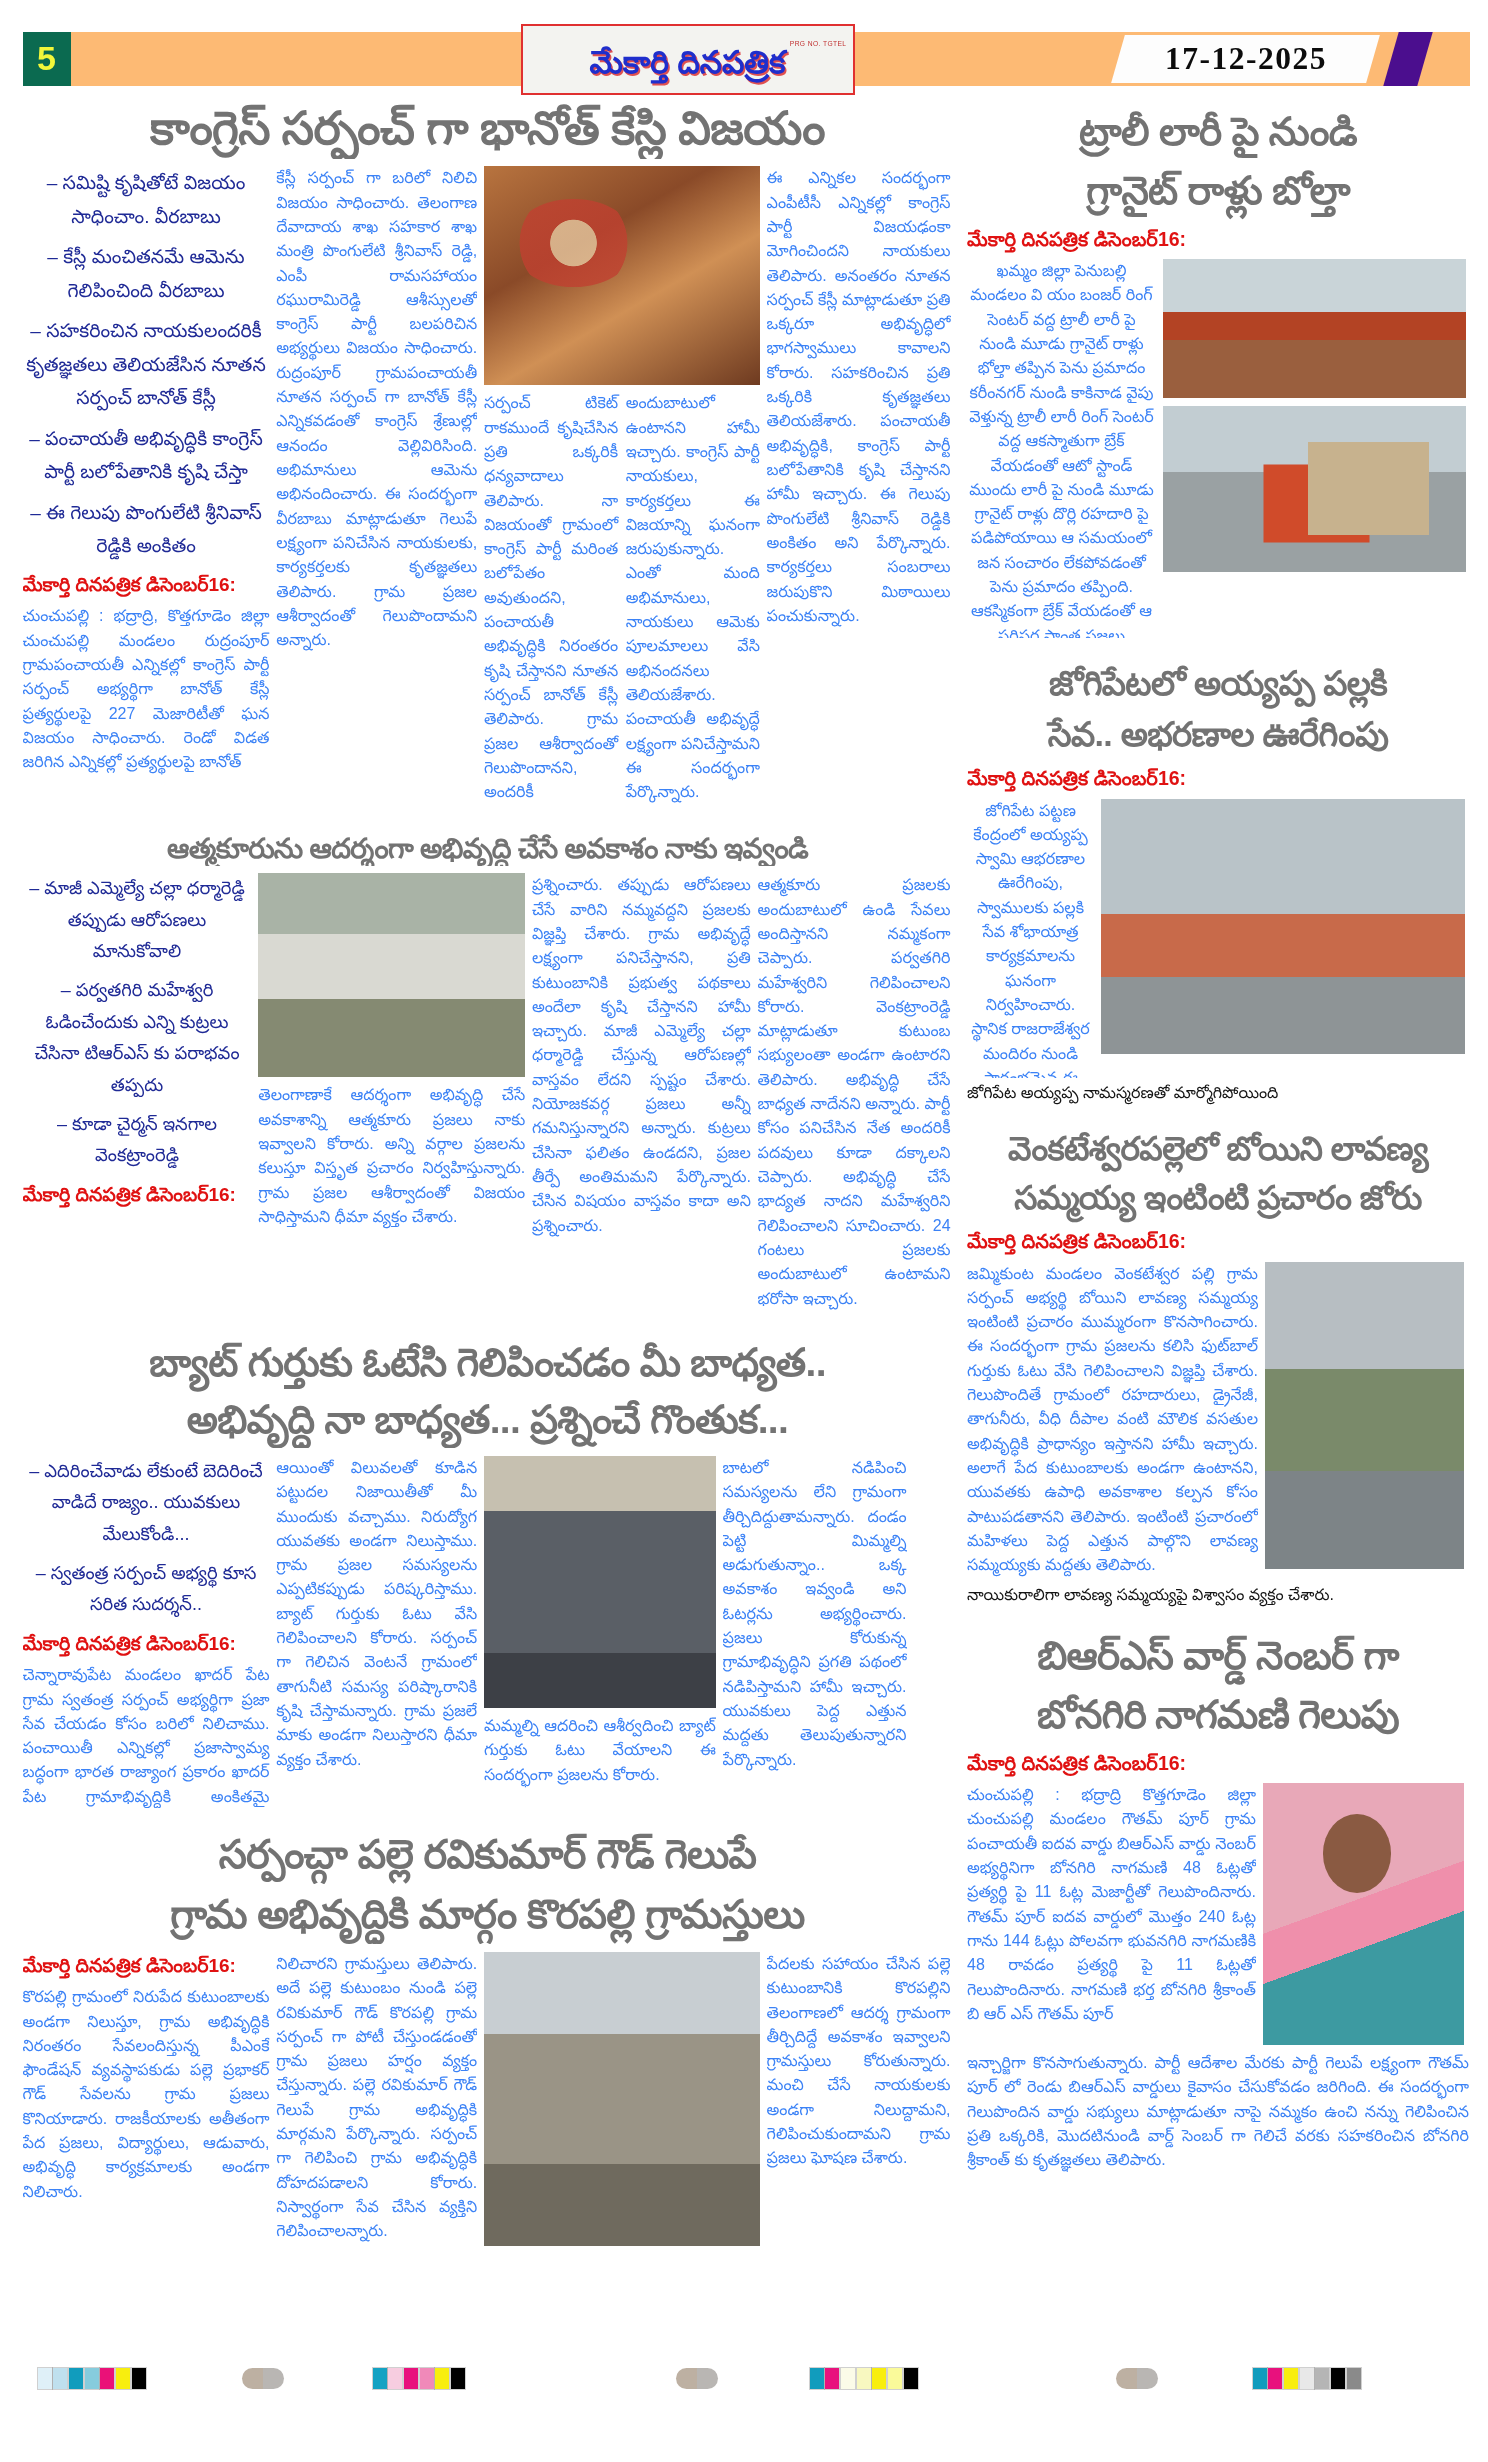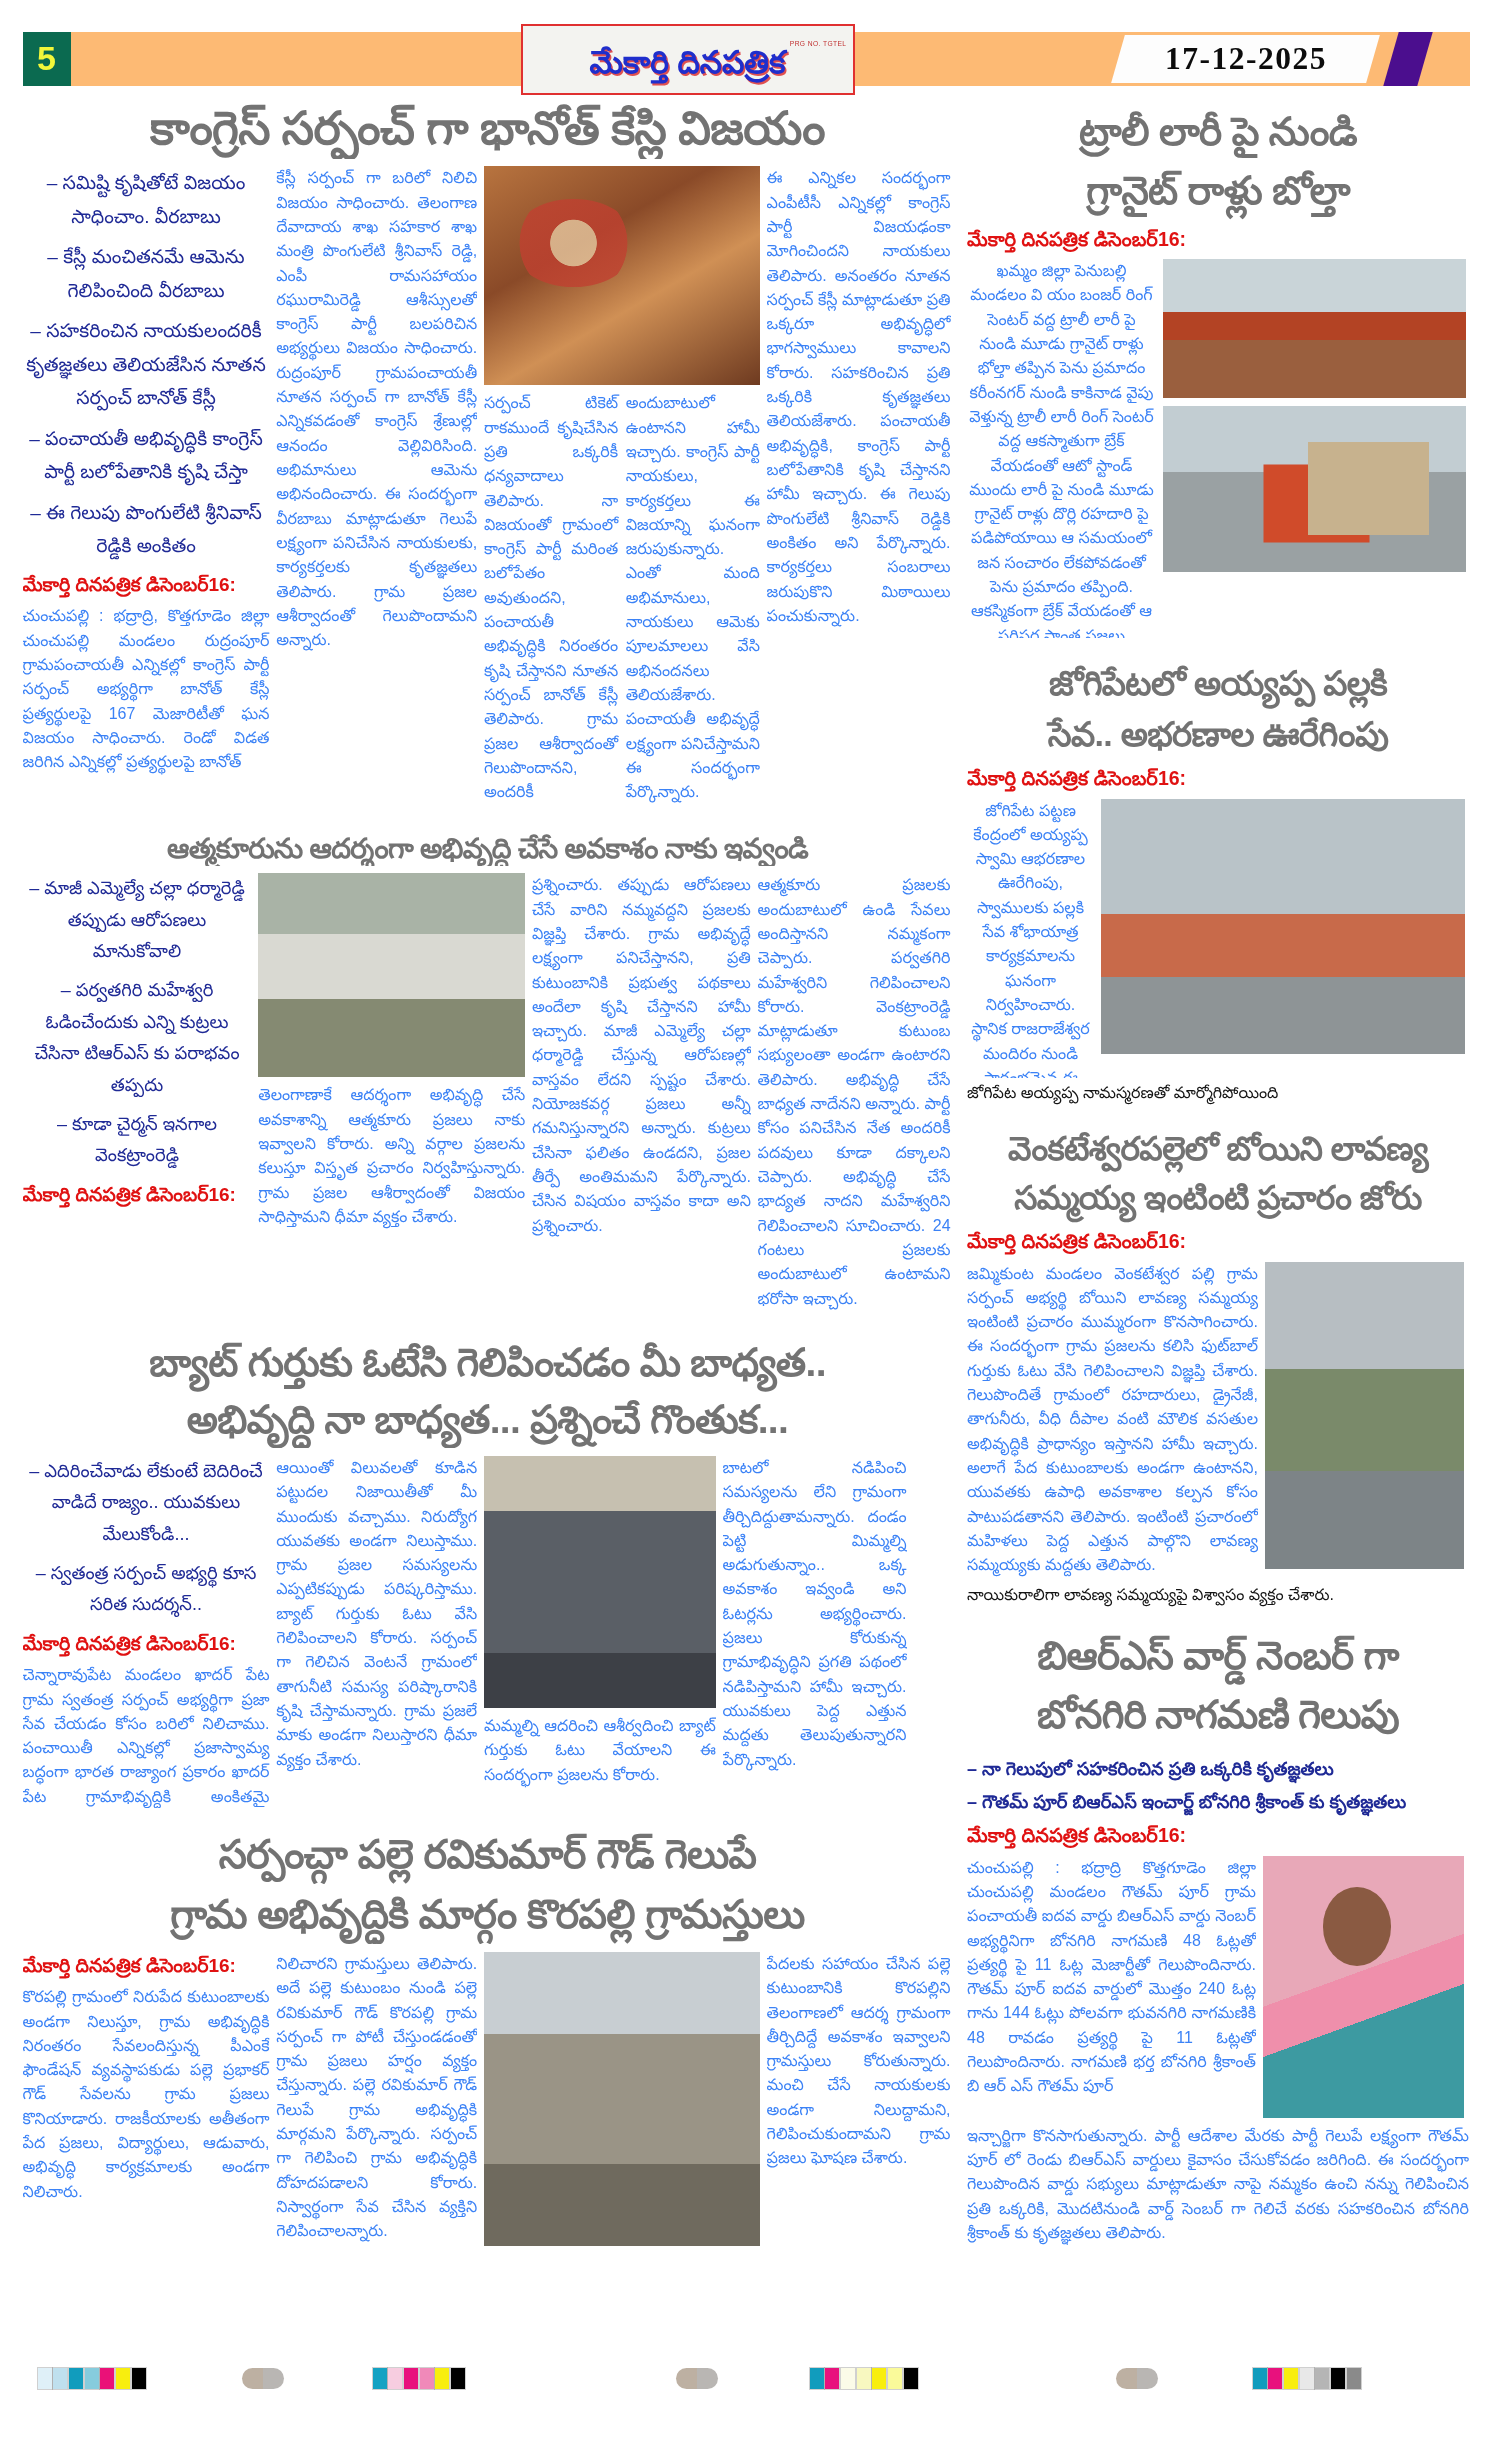--- a/index.html
+++ b/index.html
@@ -91,21 +91,21 @@
       <div class="cols" style="height:651px;">
         <div class="col" style="width:247px;">
           <div class="bullets">
             <p>– సమిష్టి కృషితోటే విజయం సాధించాం. వీరబాబు</p>
             <p>– కేస్లీ మంచితనమే ఆమెను గెలిపించింది వీరబాబు</p>
             <p>– సహకరించిన నాయకులందరికీ కృతజ్ఞతలు తెలియజేసిన నూతన సర్పంచ్ బానోత్ కేస్లీ</p>
             <p>– పంచాయతీ అభివృద్ధికి కాంగ్రెస్ పార్టీ బలోపేతానికి కృషి చేస్తా</p>
             <p>– ఈ గెలుపు పొంగులేటి శ్రీనివాస్ రెడ్డికి అంకితం</p>
           </div>
           <div class="byline">మేకార్తి దినపత్రిక డిసెంబర్16:</div>
-          <div class="body-txt">చుంచుపల్లి : భద్రాద్రి, కొత్తగూడెం జిల్లా చుంచుపల్లి మండలం రుద్రంపూర్ గ్రామపంచాయతీ ఎన్నికల్లో కాంగ్రెస్ పార్టీ సర్పంచ్ అభ్యర్థిగా బానోత్ కేస్లీ ప్రత్యర్థులపై 167 మెజారిటీతో ఘన విజయం సాధించారు. రెండో విడత జరిగిన ఎన్నికల్లో ప్రత్యర్థులపై బానోత్</div>
+          <div class="body-txt">చుంచుపల్లి : భద్రాద్రి, కొత్తగూడెం జిల్లా చుంచుపల్లి మండలం రుద్రంపూర్ గ్రామపంచాయతీ ఎన్నికల్లో కాంగ్రెస్ పార్టీ సర్పంచ్ అభ్యర్థిగా బానోత్ కేస్లీ ప్రత్యర్థులపై 227 మెజారిటీతో ఘన విజయం సాధించారు. రెండో విడత జరిగిన ఎన్నికల్లో ప్రత్యర్థులపై బానోత్</div>
         </div>
         <div class="col body-txt" style="width:201px;">కేస్లీ సర్పంచ్ గా బరిలో నిలిచి విజయం సాధించారు. తెలంగాణ దేవాదాయ శాఖ సహకార శాఖ మంత్రి పొంగులేటి శ్రీనివాస్ రెడ్డి, ఎంపీ రామసహాయం రఘురామిరెడ్డి ఆశీస్సులతో కాంగ్రెస్ పార్టీ బలపరిచిన అభ్యర్థులు విజయం సాధించారు. రుద్రంపూర్ గ్రామపంచాయతీ నూతన సర్పంచ్ గా బానోత్ కేస్లీ ఎన్నికవడంతో కాంగ్రెస్ శ్రేణుల్లో ఆనందం వెల్లివిరిసింది. అభిమానులు ఆమెను అభినందించారు. ఈ సందర్భంగా వీరబాబు మాట్లాడుతూ గెలుపే లక్ష్యంగా పనిచేసిన నాయకులకు, కార్యకర్తలకు కృతజ్ఞతలు తెలిపారు. గ్రామ ప్రజల ఆశీర్వాదంతో గెలుపొందామని అన్నారు.</div>
         <div class="col" style="width:276px;">
           <div class="photo ph-crowd1" style="width:276px;height:219px;"></div>
           <div class="body-txt" style="column-count:2;column-gap:7.5px;height:420px;overflow:hidden;margin-top:6px;">సర్పంచ్ టికెట్ రాకముందే కృషిచేసిన ప్రతి ఒక్కరికీ ధన్యవాదాలు తెలిపారు. నా విజయంతో గ్రామంలో కాంగ్రెస్ పార్టీ మరింత బలోపేతం అవుతుందని, పంచాయతీ అభివృద్ధికి నిరంతరం కృషి చేస్తానని నూతన సర్పంచ్ బానోత్ కేస్లీ తెలిపారు. గ్రామ ప్రజల ఆశీర్వాదంతో గెలుపొందానని, అందరికీ అందుబాటులో ఉంటానని హామీ ఇచ్చారు. కాంగ్రెస్ పార్టీ నాయకులు, కార్యకర్తలు ఈ విజయాన్ని ఘనంగా జరుపుకున్నారు. ఎంతో మంది అభిమానులు, నాయకులు ఆమెకు పూలమాలలు వేసి అభినందనలు తెలియజేశారు. పంచాయతీ అభివృద్ధే లక్ష్యంగా పనిచేస్తామని ఈ సందర్భంగా పేర్కొన్నారు.</div>
         </div>
         <div class="col body-txt" style="width:184px;">ఈ ఎన్నికల సందర్భంగా ఎంపీటీసీ ఎన్నికల్లో కాంగ్రెస్ పార్టీ విజయఢంకా మోగించిందని నాయకులు తెలిపారు. అనంతరం నూతన సర్పంచ్ కేస్లీ మాట్లాడుతూ ప్రతి ఒక్కరూ అభివృద్ధిలో భాగస్వాములు కావాలని కోరారు. సహకరించిన ప్రతి ఒక్కరికి కృతజ్ఞతలు తెలియజేశారు. పంచాయతీ అభివృద్ధికి, కాంగ్రెస్ పార్టీ బలోపేతానికి కృషి చేస్తానని హామీ ఇచ్చారు. ఈ గెలుపు పొంగులేటి శ్రీనివాస్ రెడ్డికి అంకితం అని పేర్కొన్నారు. కార్యకర్తలు సంబరాలు జరుపుకొని మిఠాయిలు పంచుకున్నారు.</div>
       </div>
     </article>
 
@@ -204,24 +204,20 @@
         <div class="col" style="width:199px;">
           <div class="photo ph-group" style="width:199px;height:307px;"></div>
         </div>
       </div>
       <div class="closing">నాయికురాలిగా లావణ్య సమ్మయ్యపై విశ్వాసం వ్యక్తం చేశారు.</div>
     </article>
 
     <article>
       <div class="headline rh" style="font-size:39px;margin-top:19.5px;">బిఆర్ఎస్ వార్డ్ నెంబర్ గా</div>
       <div class="headline rh" style="font-size:39px;font-family:Liberation Serif, serif;">బోనగిరి నాగమణి గెలుపు</div>
-      <div class="r4bullets">
-        <p>– నా గెలుపులో సహకరించిన ప్రతి ఒక్కరికి కృతజ్ఞతలు</p>
-        <p>– గౌతమ్ పూర్ బిఆర్ఎస్ ఇంచార్జ్ బోనగిరి శ్రీకాంత్ కు కృతజ్ఞతలు</p>
-      </div>
       <div class="byline-inline">మేకార్తి దినపత్రిక డిసెంబర్16:</div>
       <div class="cols" style="height:262px;margin-top:1.5px;">
         <div class="col body-txt" style="width:289px;">చుంచుపల్లి : భద్రాద్రి కొత్తగూడెం జిల్లా చుంచుపల్లి మండలం గౌతమ్ పూర్ గ్రామ పంచాయతీ ఐదవ వార్డు బిఆర్ఎస్ వార్డు నెంబర్ అభ్యర్థినిగా బోనగిరి నాగమణి 48 ఓట్లతో ప్రత్యర్థి పై 11 ఓట్ల మెజార్టీతో గెలుపొందినారు. గౌతమ్ పూర్ ఐదవ వార్డులో మొత్తం 240 ఓట్ల గాను 144 ఓట్లు పోలవగా భువనగిరి నాగమణికి 48 రావడం ప్రత్యర్థి పై 11 ఓట్లతో గెలుపొందినారు. నాగమణి భర్త బోనగిరి శ్రీకాంత్ బి ఆర్ ఎస్ గౌతమ్ పూర్</div>
         <div class="col" style="width:201px;">
           <div class="photo ph-portrait" style="width:201px;height:262px;"></div>
         </div>
       </div>
       <div class="body-txt" style="height:132px;overflow:hidden;margin-top:6px;">ఇన్చార్జిగా కొనసాగుతున్నారు. పార్టీ ఆదేశాల మేరకు పార్టీ గెలుపే లక్ష్యంగా గౌతమ్ పూర్ లో రెండు బిఆర్ఎస్ వార్డులు కైవాసం చేసుకోవడం జరిగింది. ఈ సందర్భంగా గెలుపొందిన వార్డు సభ్యులు మాట్లాడుతూ నాపై నమ్మకం ఉంచి నన్ను గెలిపించిన ప్రతి ఒక్కరికి, మొదటినుండి వార్డ్ సెంబర్ గా గెలిచే వరకు సహకరించిన బోనగిరి శ్రీకాంత్ కు కృతజ్ఞతలు తెలిపారు.</div>
     </article>
   </section>

